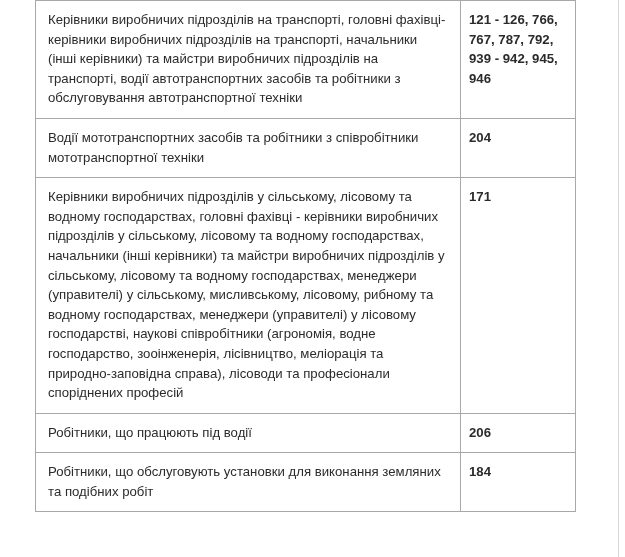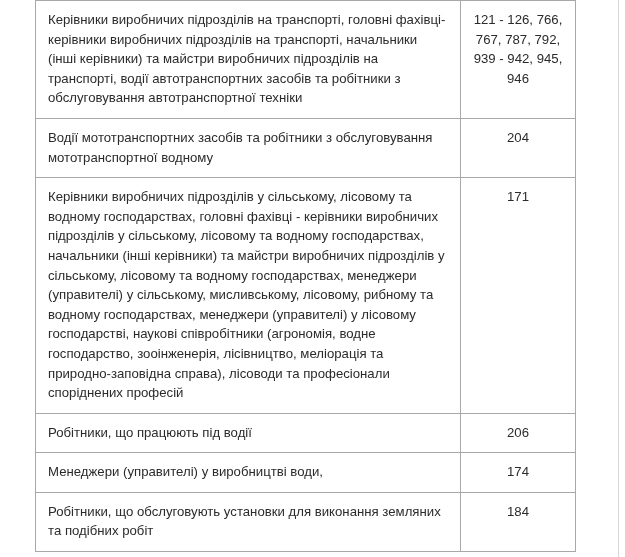--- a/index.html
+++ b/index.html
@@ -62,21 +62,22 @@
 
   .col-desc {
     width: 424px;
     padding: 9px 12px 10px 12px;
     text-align: left;
   }
 
   .col-code {
     width: 114px;
     padding: 9px 8px 10px 8px;
-    text-align: center;
+    text-align: left;
+    font-weight: bold;
   }
 
   
   .row-partial-top td {
     height: 3px;
     padding: 0;
   }
 </style>
 </head>
 <body>
@@ -93,39 +94,35 @@
           <td class="col-desc"></td>
           <td class="col-code"></td>
         </tr>
 
         <tr>
           <td class="col-desc">Керівники виробничих підрозділів на транспорті, головні фахівці-керівники виробничих підрозділів на транспорті, начальники (інші керівники) та майстри виробничих підрозділів на транспорті, водії автотранспортних засобів та робітники з обслуговування автотранспортної техніки</td>
           <td class="col-code">121 - 126, 766, 767, 787, 792, 939 - 942, 945, 946</td>
         </tr>
 
         <tr>
-          <td class="col-desc">Водії мототранспортних засобів та робітники з обслуговування мототранспортної водному</td>
+          <td class="col-desc">Водії мототранспортних засобів та робітники з співробітники мототранспортної техніки</td>
           <td class="col-code">204</td>
         </tr>
 
         <tr>
           <td class="col-desc">Керівники виробничих підрозділів у сільському, лісовому та водному господарствах, головні фахівці - керівники виробничих підрозділів у сільському, лісовому та водному господарствах, начальники (інші керівники) та майстри виробничих підрозділів у сільському, лісовому та водному господарствах, менеджери (управителі) у сільському, мисливському, лісовому, рибному та водному господарствах, менеджери (управителі) у лісовому господарстві, наукові співробітники (агрономія, водне господарство, зооінженерія, лісівництво, меліорація та природно-заповідна справа), лісоводи та професіонали споріднених професій</td>
           <td class="col-code">171</td>
         </tr>
 
         <tr>
           <td class="col-desc">Робітники, що працюють під водії</td>
           <td class="col-code">206</td>
         </tr>
 
 
-        <tr>
-          <td class="col-desc">Менеджери (управителі) у виробництві води,</td>
-          <td class="col-code">174</td>
-        </tr>
 
         <tr>
           <td class="col-desc">Робітники, що обслуговують установки для виконання земляних та подібних робіт</td>
           <td class="col-code">184</td>
         </tr>
 
       </tbody>
     </table>
   </div>
 

